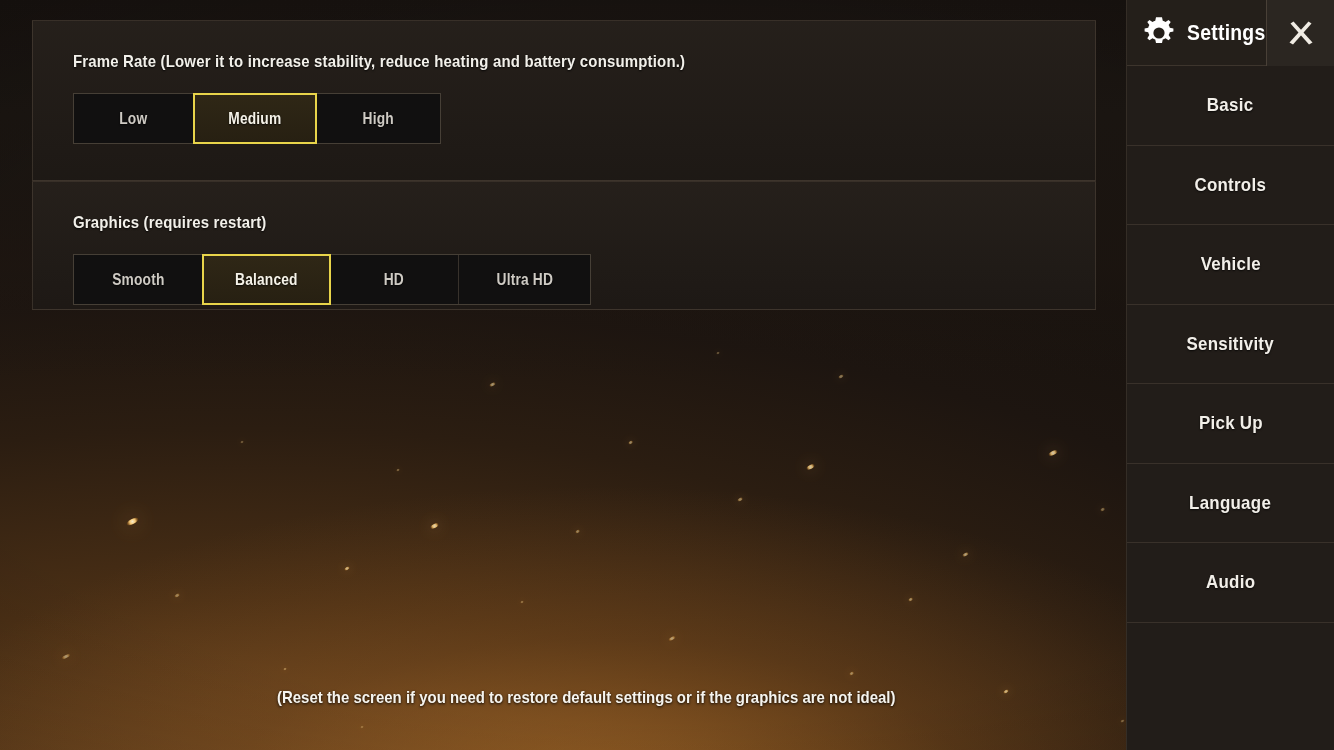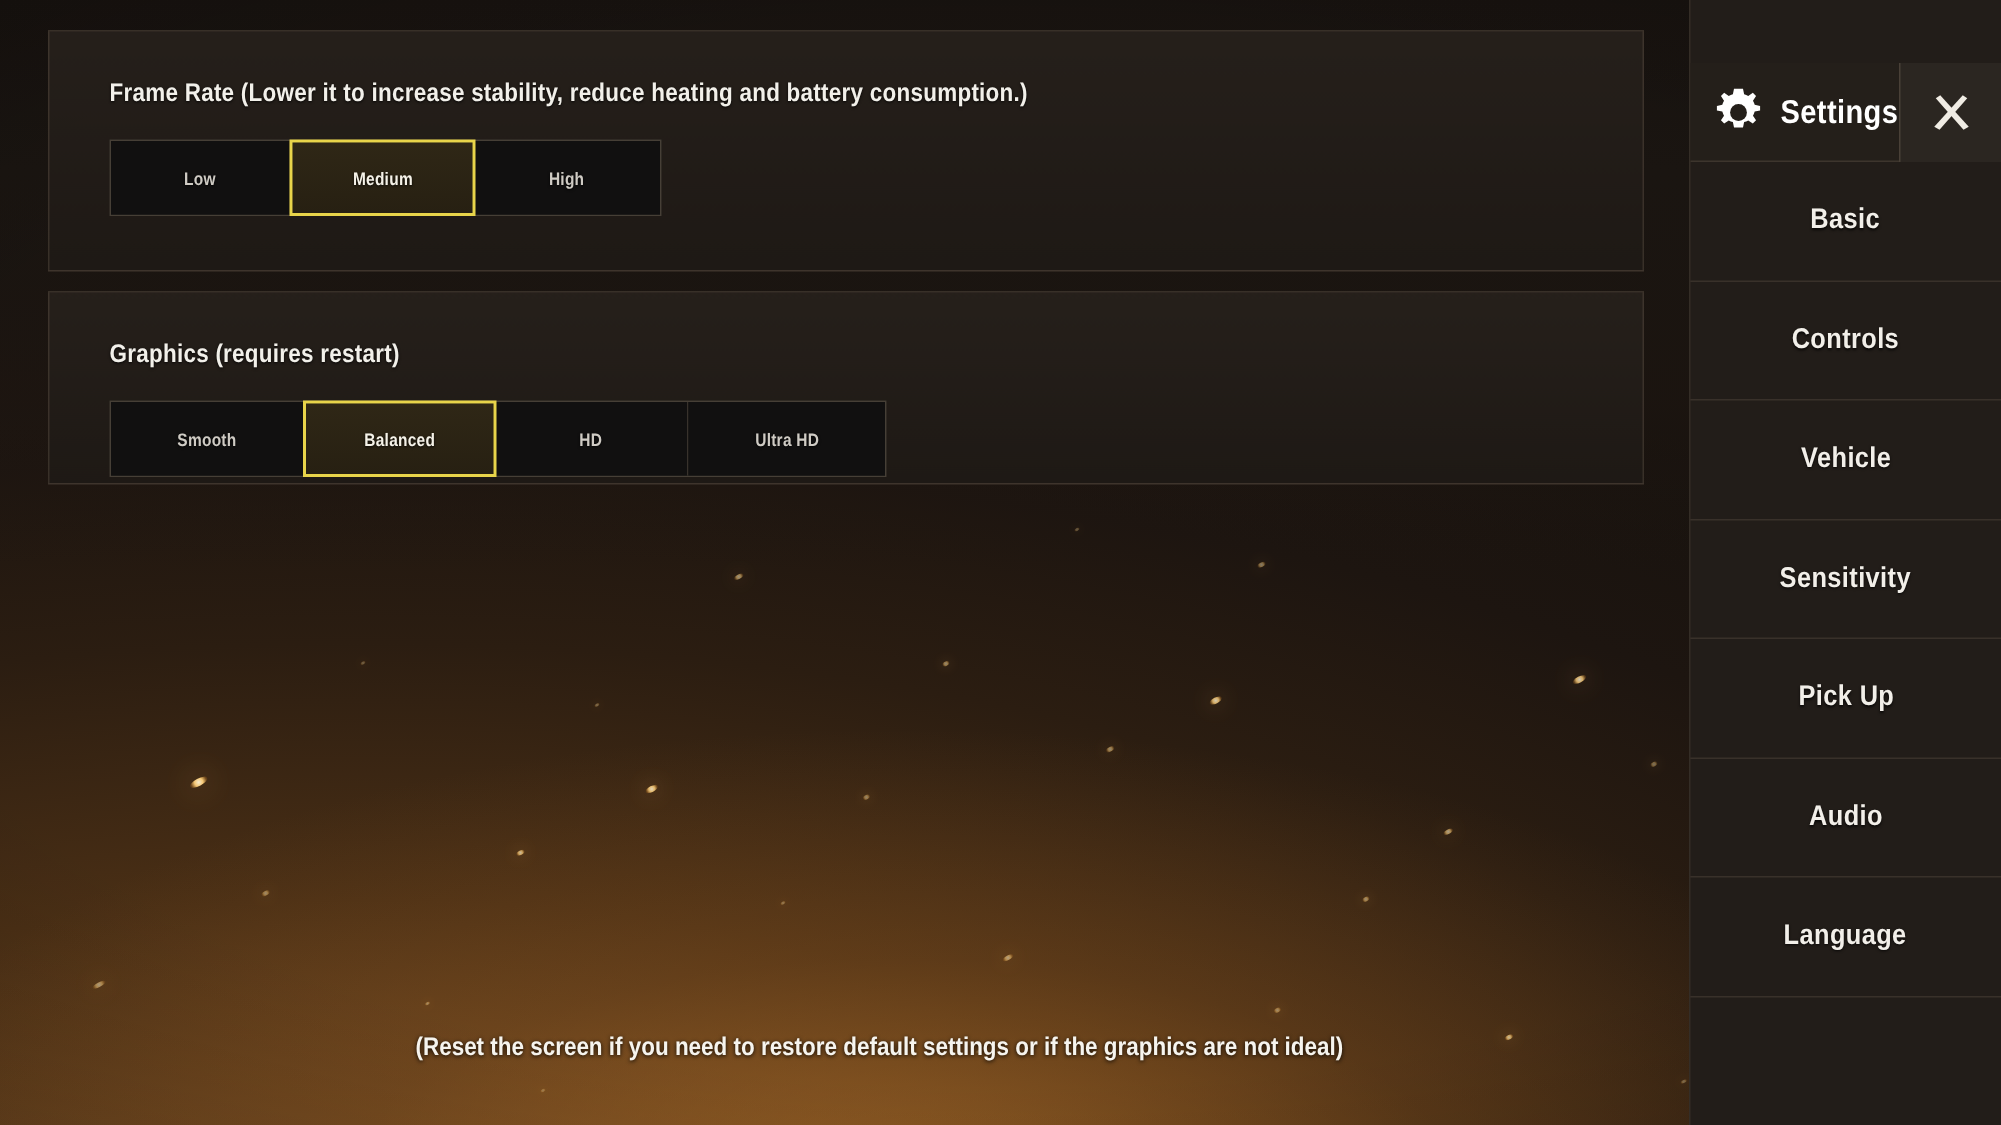--- a/index.html
+++ b/index.html
@@ -43,21 +43,21 @@
     pointer-events:none;
   }
 
   
   .panel {
     position:absolute;
     background:linear-gradient(180deg, rgba(38,32,27,0.96) 0%, rgba(30,25,21,0.95) 100%);
     border:1px solid rgba(118,103,86,0.30);
   }
   #panel-framerate { left:32px; top:20px; width:1064px; height:161px; }
-  #panel-graphics  { left:32px; top:194px; width:1064px; height:129px; }
+  #panel-graphics  { left:32px; top:181px; width:1064px; height:129px; }
 
   .panel-label {
     position:absolute;
     left:40px; top:31px;
     color:#f2f0ea;
     font-size:17px;
     font-weight:700;
     letter-spacing:0.2px;
     white-space:nowrap;
     transform:scaleX(0.88);
@@ -74,21 +74,21 @@
     background:#0d0c0b;
   }
   .seg {
     position:relative;
     height:49px;
     display:flex;
     align-items:center;
     justify-content:center;
     background:#111010;
     color:#cfcbc4;
-    font-size:12px;
+    font-size:16px;
     font-weight:700;
     letter-spacing:0.2px;
     cursor:pointer;
     transform-origin:center;
     border-right:1px solid rgba(120,108,92,0.38);
   }
   .seg:last-child { border-right:none; }
   .seg > span {
     display:block;
     transform:scaleX(0.86);
@@ -146,21 +146,20 @@
     background:#221d19;
     border-left:1px solid rgba(120,105,88,0.22);
   }
   #sidebar-header {
     position:relative;
     height:66px;
     display:flex;
     align-items:center;
     background:#241f1a;
     border-bottom:1px solid rgba(120,105,88,0.30);
-    margin-top:42px;
   }
   #settings-title {
     color:#ffffff;
     font-size:22px;
     font-weight:700;
     letter-spacing:0.3px;
     margin-left:8px;
     transform:scaleX(0.88);
     transform-origin:left center;
   }
@@ -305,21 +304,21 @@
         <div class="nav-item">
           <span>Vehicle</span>
         </div>
         <div class="nav-item">
           <span>Sensitivity</span>
         </div>
         <div class="nav-item">
           <span>Pick Up</span>
         </div>
         <div class="nav-item">
+          <span>Language</span>
+        </div>
+        <div class="nav-item">
           <span>Audio</span>
-        </div>
-        <div class="nav-item">
-          <span>Language</span>
         </div>
       </div>
   </div>
 
 </div>
 
 </body></html>

